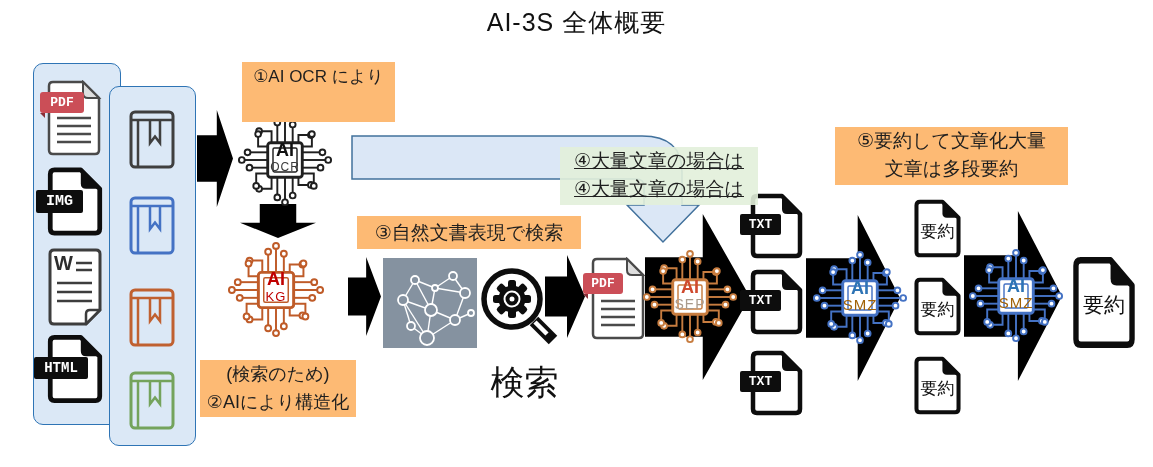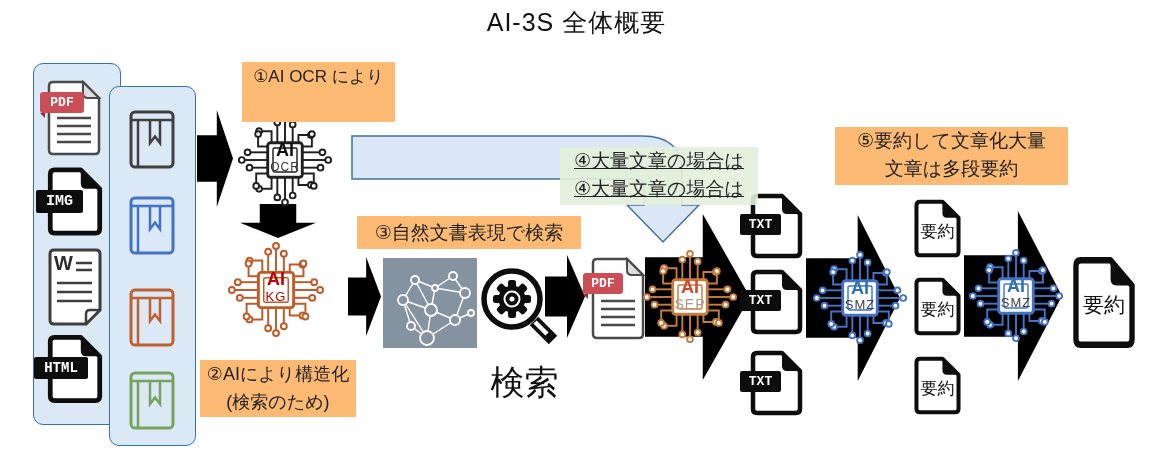--- a/index.html
+++ b/index.html
@@ -10,21 +10,21 @@
   .panel{border:1.6px solid #2e74b5;background:#dbe8f6;border-radius:10px;}
   .glabel{background:#fdba74;color:#1f1f1f;text-align:center;font-size:18px;line-height:28px;}
   .glabel.alpha{background:rgba(226,239,218,0.9);}
   .chip{position:absolute;}
   .chip svg{position:absolute;left:0;top:0;width:100%;height:100%;}
   .chip-ai{position:absolute;left:0;right:0;top:30%;text-align:center;font-weight:bold;font-size:18px;line-height:19px;}
   .chip-sub{position:absolute;left:0;right:0;top:50%;text-align:center;font-size:12px;letter-spacing:1px;line-height:14px;}
   .chip.ocr{color:#1f1f1f;} .chip.ocr .chip-ai{color:#111;} .chip.ocr .chip-sub{color:#3a3a3a;}
   .chip.kg{color:#bf5b28;} .chip.kg .chip-ai{color:#c00000;} .chip.kg .chip-sub{color:#c00000;font-size:13px;}
   .chip.sep{color:#c77c3f;} .chip.sep .chip-ai{color:#cf4a2e;} .chip.sep .chip-sub{color:#a89a8c;font-size:14px;}
-  .chip.smz{color:#4472c4;} .chip.smz .chip-ai{color:#2e74b5;} .chip.smz .chip-sub{color:#404040;font-size:13px;}
+  .chip.smz{color:#4472c4;} .chip.smz .chip-ai{color:#2e74b5;} .chip.smz .chip-sub{color:#a16207;font-size:15px;}
   .badge{position:absolute;background:#0d0d0d;color:#fff;font-weight:bold;text-align:center;
          border-radius:2px;line-height:1;display:flex;align-items:center;justify-content:center;font-family:Liberation Mono, monospace;}
   .pdf-badge{background:#cb4e57;border-radius:3px;}
   .pdf-badge::after{content:"";position:absolute;left:0;bottom:-5px;width:0;height:0;
          border-top:5px solid #8a3039;border-left:5px solid transparent;}
   .doc-text{position:absolute;left:0;width:100%;text-align:center;color:#111;}
   .caption{font-size:34px;color:#111;text-align:center;}
   .wletter{position:absolute;font-weight:bold;color:#2d2d2d;}
 </style>
 </head>
@@ -188,22 +188,22 @@
 
   <div class="chip kg" style="left:227px;top:240px;width:98px;height:100px;">
     <svg viewBox="0 0 100 100">
         <use href="#chip-sym"></use>
       </svg>
     <div class="chip-ai">AI</div>
     <div class="chip-sub">KG</div>
   </div>
 
   <div class="abs glabel" style="left:200px;top:360px;width:156px;height:57px;font-size:18px;">
+    <div>(検索のため)</div>
     <div>②AIにより構造化</div>
-    <div>(検索のため)</div>
   </div>
 
   <svg class="abs blue-arrow" style="left:348px;top:257px;" width="33" height="79">
       <use href="#arrow-right" width="33" height="79"></use>
     </svg>
 
   <div class="abs glabel" style="left:357px;top:216px;width:224px;height:33px;font-size:19px;line-height:33px;">③自然文書表現で検索</div>
 
   <svg class="abs" style="left:383px;top:258px;" width="94" height="90" viewBox="0 0 94 90">
     <rect x="0" y="0" width="94" height="90" fill="#8592a0"></rect>

